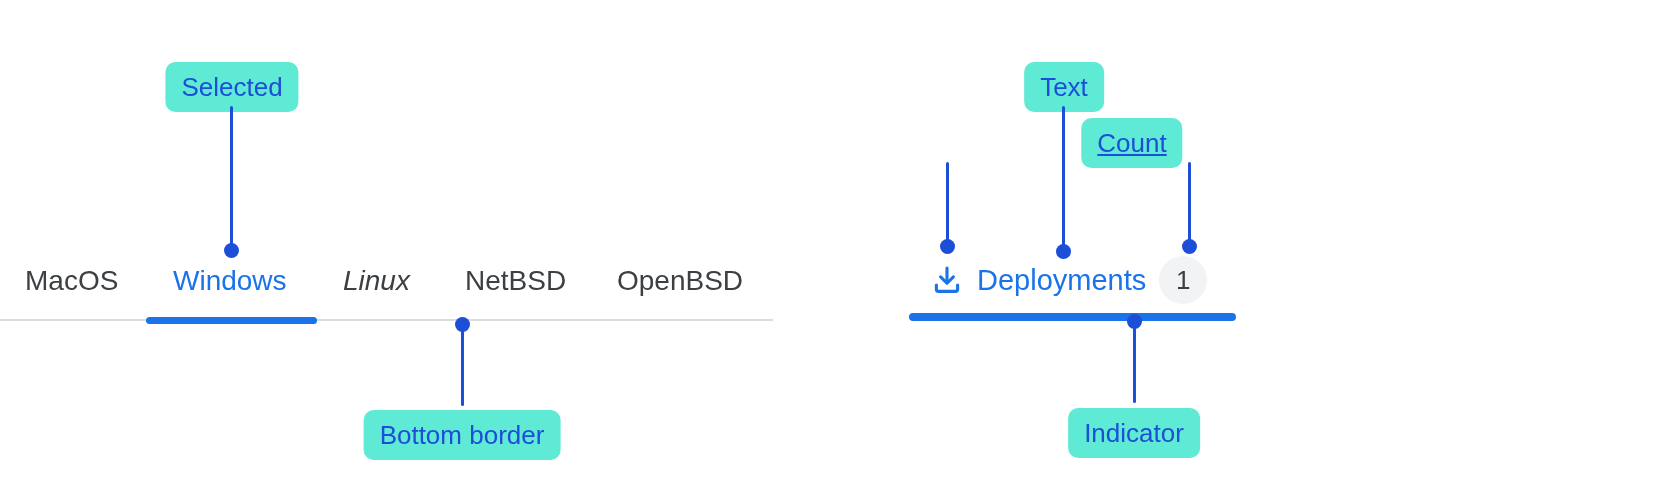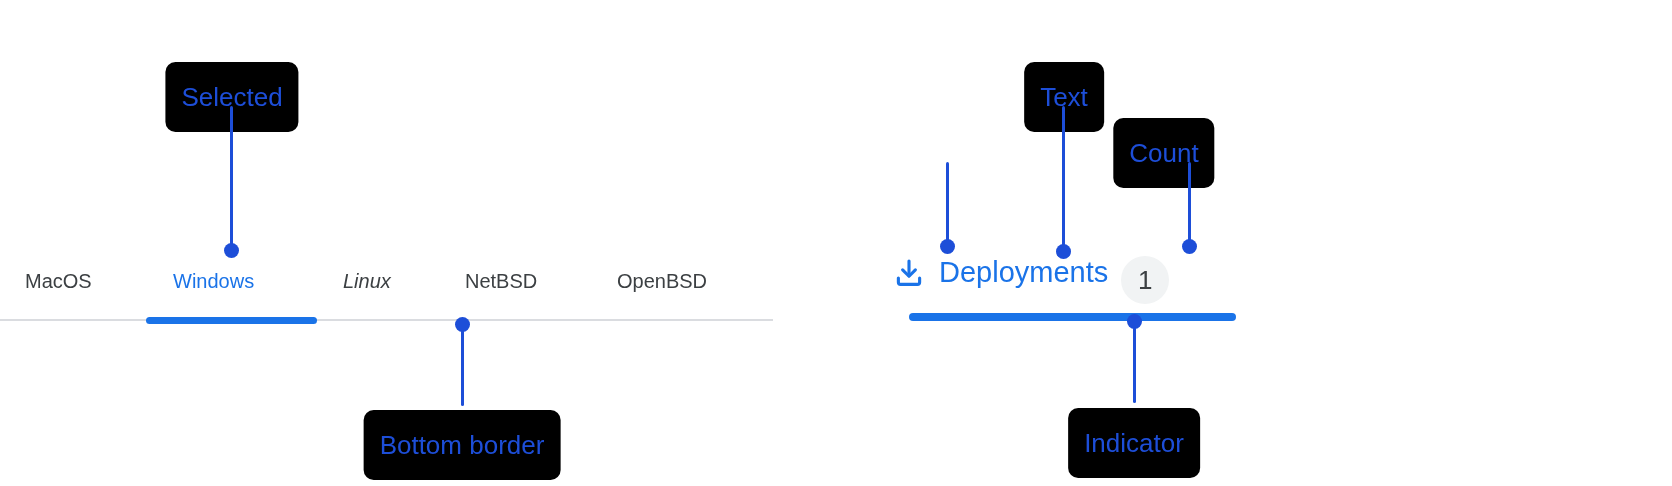--- a/index.html
+++ b/index.html
@@ -6,48 +6,48 @@
   body{
     width:1672px;height:486px;background:#ffffff;
     font-family:"Liberation Sans","DejaVu Sans",sans-serif;
     overflow:hidden;position:relative;
   }
   #canvas{position:absolute;left:0;top:0;width:1672px;height:486px;}
 
   
   .pill{
     position:absolute;
-    background:#000000;
+    background:#5eead4;
     color:#1d4ed8;
     font-size:26px;font-weight:500;
     line-height:30px;
-    padding:20px 16px;
+    padding:10px 16px;
     border-radius:10px;
     white-space:nowrap;
     transform:translateX(-50%);
   }
 
   
   .cline{position:absolute;width:3px;background:#1d4ed8;border-radius:2px;}
   .cdot{position:absolute;width:15px;height:15px;background:#1d4ed8;border-radius:50%;}
 
   
   .tab-label{
     position:absolute;top:264px;
-    font-size:20px;line-height:34px;font-weight:500;
+    font-size:28px;line-height:34px;font-weight:500;
     color:#3c4043;white-space:nowrap;cursor:default;
   }
   .tab-label.selected{color:#1a73e8;text-align:center;}
   .rule{position:absolute;left:0;top:319px;width:773px;height:2px;background:#dadce0;}
   .sel-underline{position:absolute;left:146px;top:317px;width:171px;height:7px;background:#1a73e8;border-radius:4px;}
 
   
   .dep-tab{
-    position:absolute;left:892px;top:256px;
-    display:flex;gap:13px;
+    position:absolute;left:930px;top:256px;
+    display:flex;align-items:center;gap:13px;
   }
   .dep-label{font-size:29px;font-weight:500;color:#1a73e8;white-space:nowrap;}
   .dep-badge{
     width:48px;height:48px;border-radius:50%;
     background:#f1f3f4;color:#3c4043;
     font-size:26px;font-weight:500;
     display:flex;align-items:center;justify-content:center;
   }
   .indicator-bar{position:absolute;left:909px;top:313px;width:327px;height:8px;background:#1a73e8;border-radius:5px;}
 </style>
@@ -73,21 +73,21 @@
   <div class="cline" style="left:461px;top:330px;height:76px;"></div>
   <div class="pill" style="left:462px;top:410px;">Bottom border</div>
 
   <div class="cline" style="left:946px;top:162px;height:80px;"></div>
   <div class="cdot" style="left:940px;top:239px;"></div>
 
   <div class="pill" style="left:1064px;top:62px;">Text</div>
   <div class="cline" style="left:1062px;top:106px;height:141px;"></div>
   <div class="cdot" style="left:1056px;top:244px;"></div>
 
-  <div class="pill" style="left:1164px;top:118px;">Count</div>
+  <div class="pill" style="left:1132px;top:118px;text-decoration:underline;">Count</div>
   <div class="cline" style="left:1188px;top:162px;height:80px;"></div>
   <div class="cdot" style="left:1182px;top:239px;"></div>
 
   <div class="dep-tab">
     <span style="display:flex;">
       <svg width="34" height="34" viewBox="0 0 24 24" fill="none" stroke="#1a73e8" stroke-width="2.2" stroke-linecap="round" stroke-linejoin="round">
         <path d="M12 3.5 V13.8"></path>
         <path d="M7.5 9.8 L12 14.3 L16.5 9.8"></path>
         <path d="M4.5 15.5 v3 a1.5 1.5 0 0 0 1.5 1.5 h12 a1.5 1.5 0 0 0 1.5 -1.5 v-3"></path>
       </svg>

